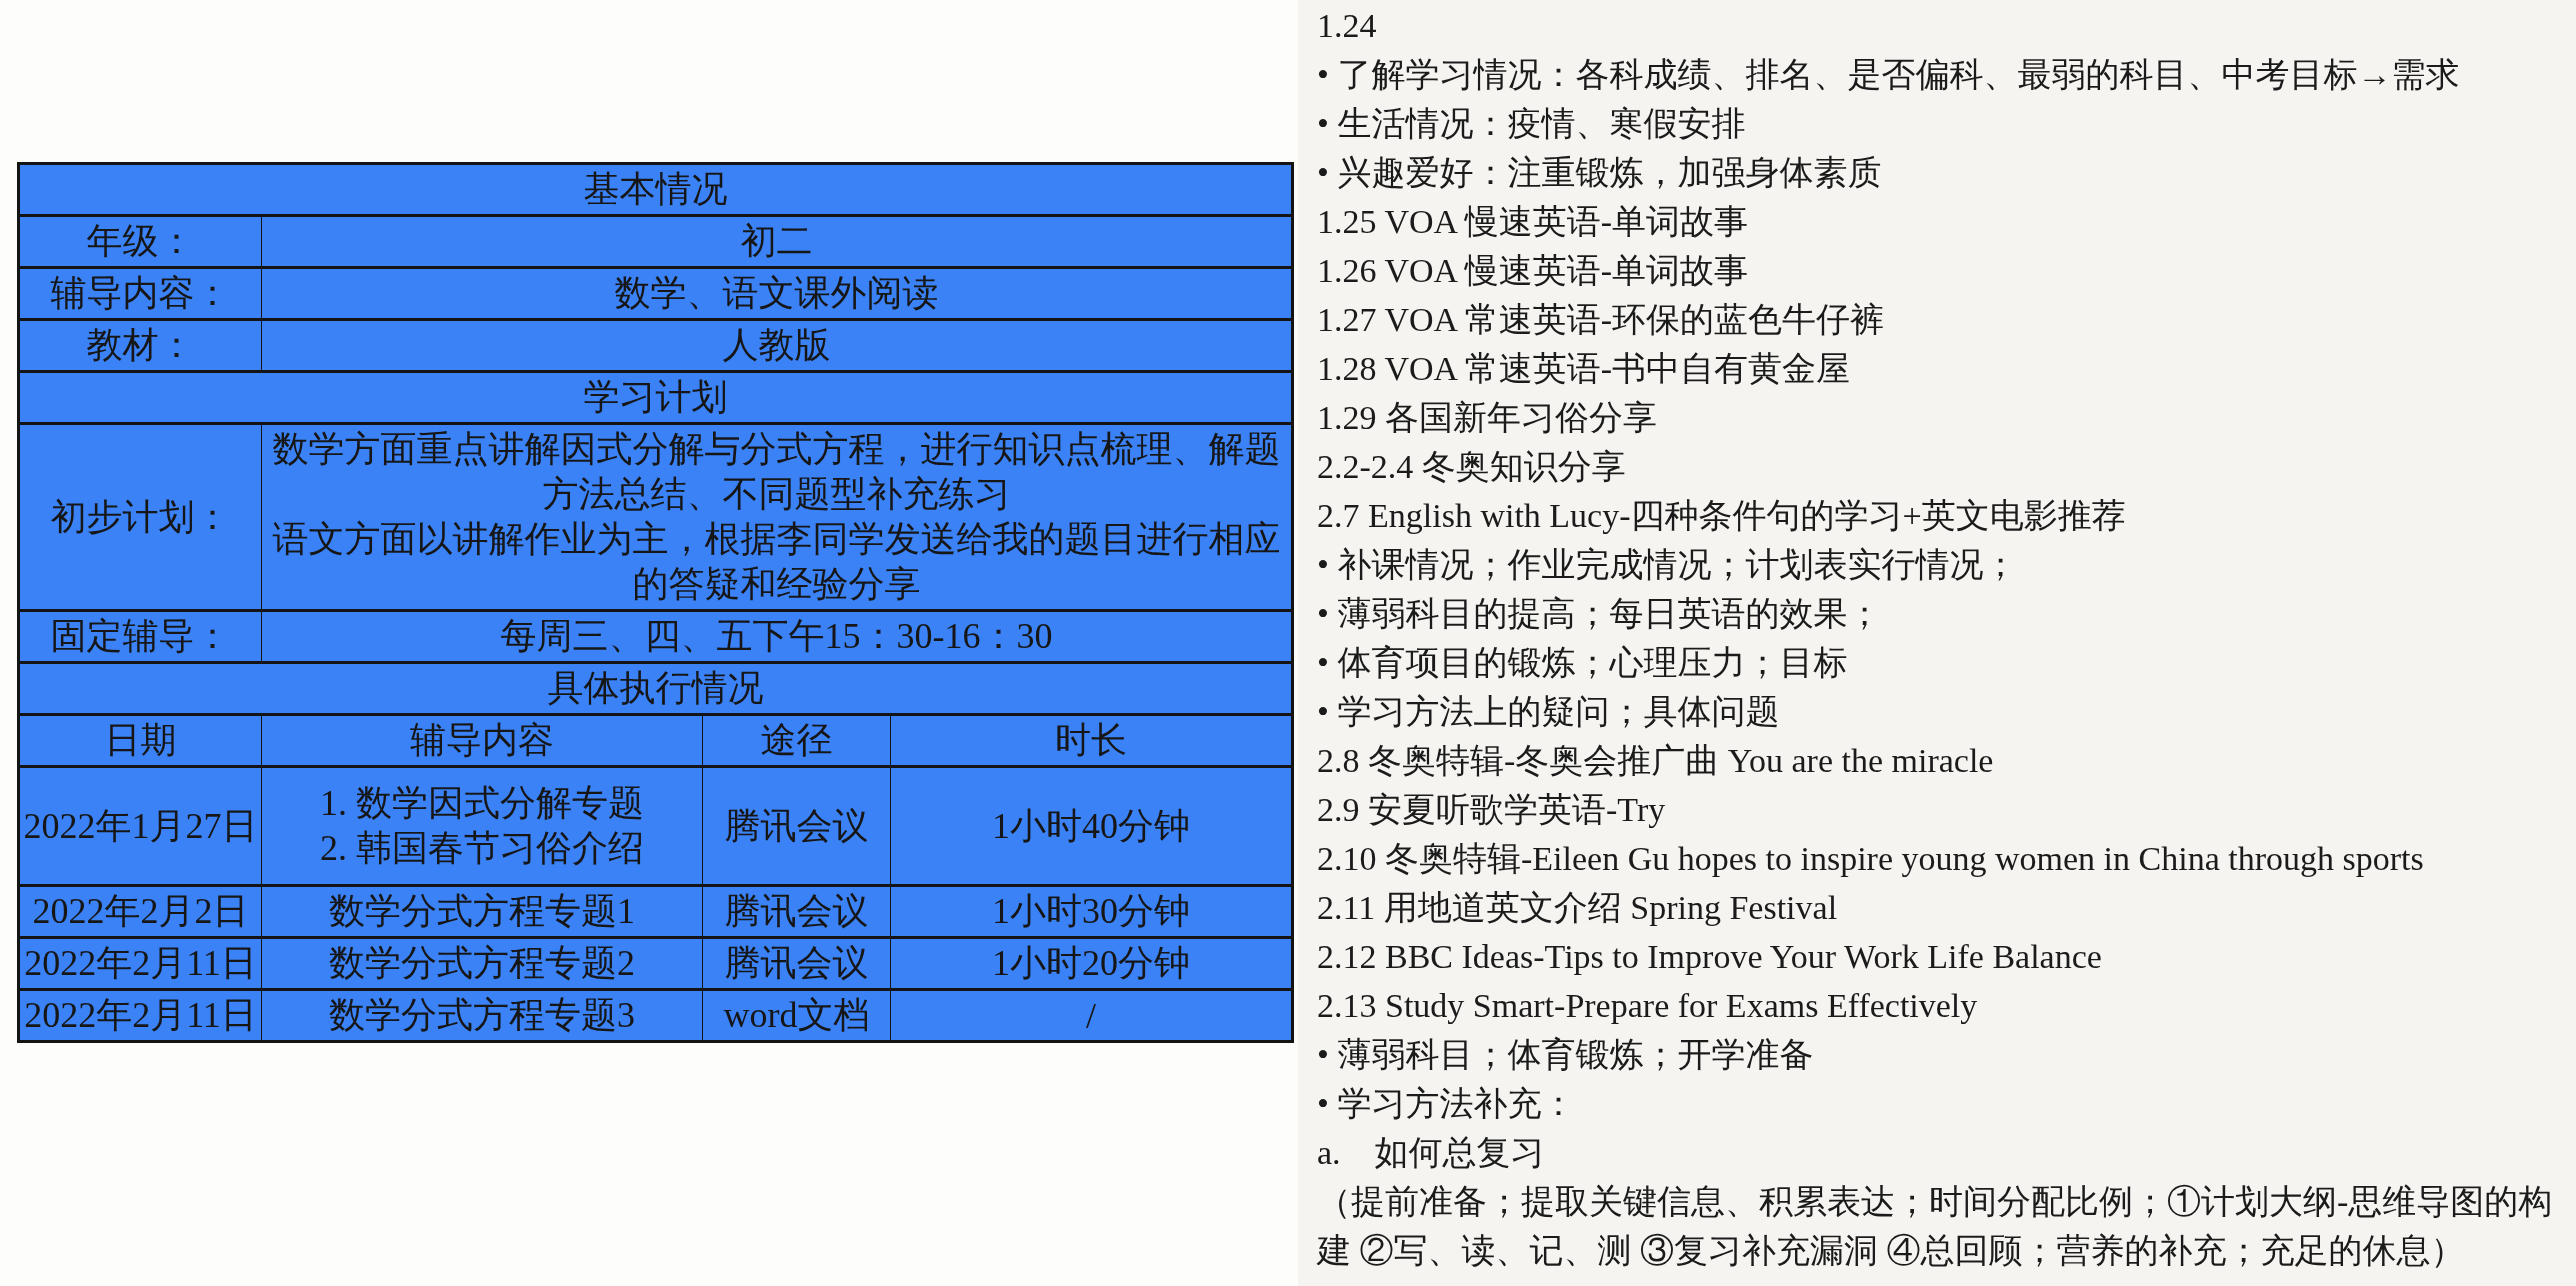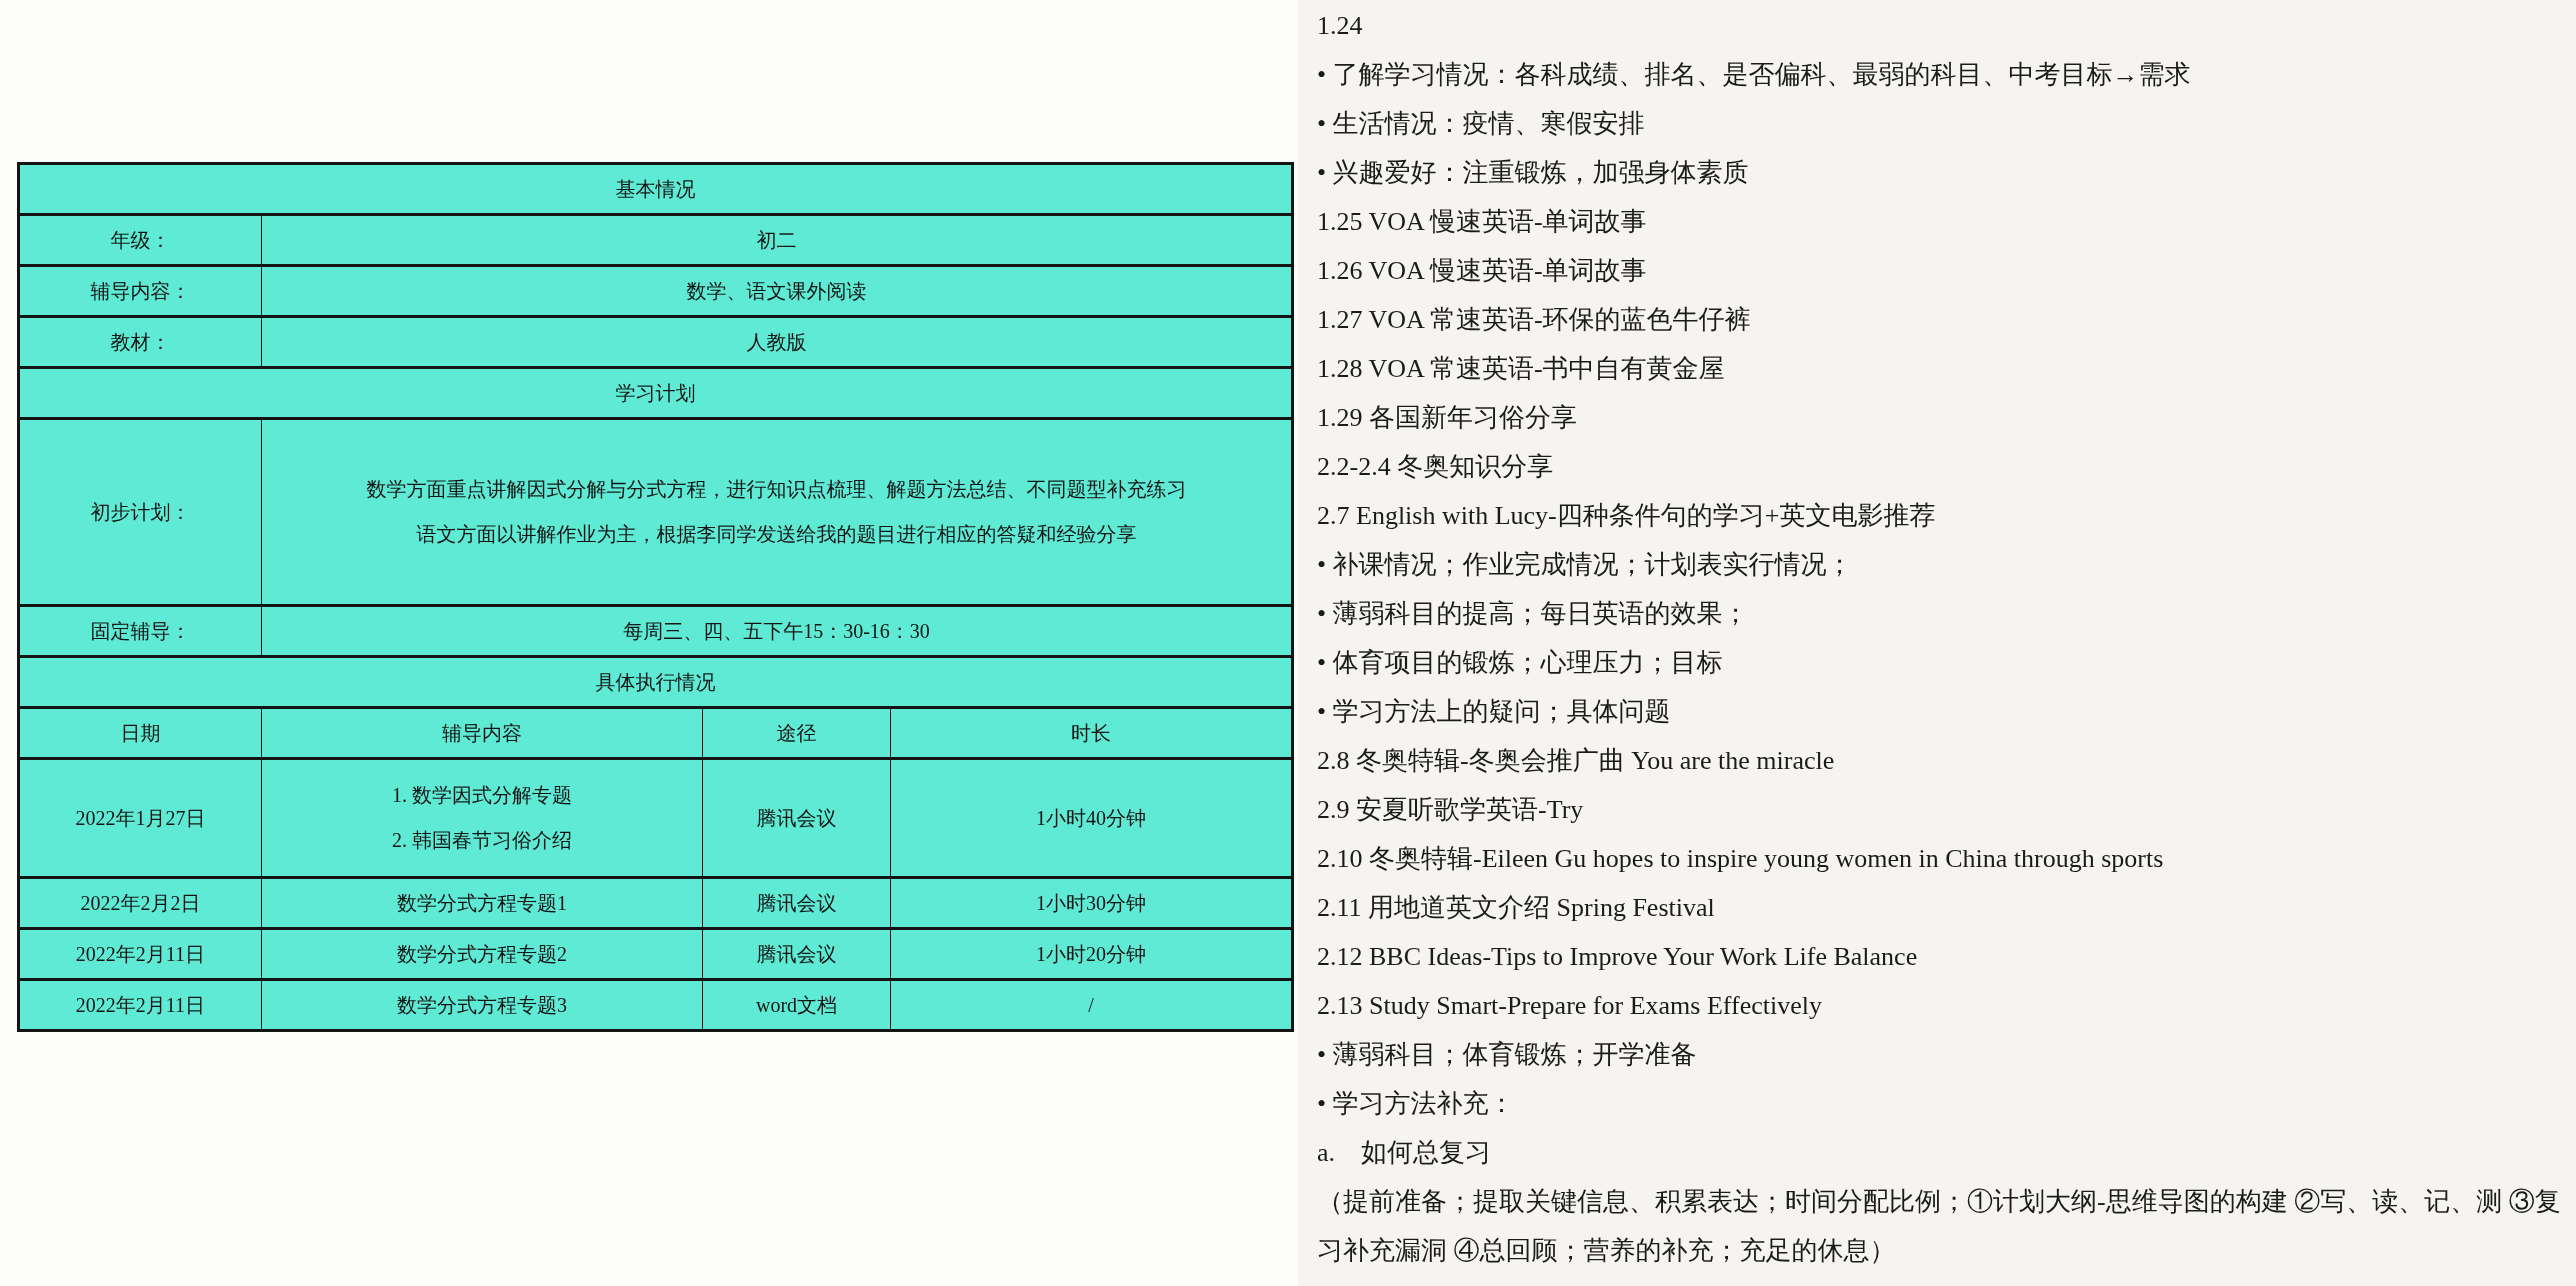--- a/index.html
+++ b/index.html
@@ -9,41 +9,41 @@
     font-family:"Liberation Serif","DejaVu Serif",serif;
   }
   .right-bg{
     position:absolute;left:1298px;top:0;width:1278px;height:1287px;
     background:#f5f4f1;
   }
   
   table.doc{
     position:absolute;left:17px;top:162px;width:1274px;
     border-collapse:collapse;table-layout:fixed;
-    font-size:20px;background:#5eead4;
+    font-size:36px;background:#3b82f6;
     border:3.2px solid #141414;
   }
   table.doc td{
     border:1.9px solid #141414;
     border-top-width:3.2px;border-bottom-width:3.2px;
     text-align:center;vertical-align:middle;padding:0;
     overflow:hidden;
   }
   .r80{height:51px;}
   .r292{height:187px;}
   .r187{height:119px;}
   .name-cell{vertical-align:top;}
   .redact{width:41px;height:41px;margin:0 auto;background:#575757;}
   .plan-cell{padding:3.8px 14px;margin-left:24px;}
   .plan-cell p{margin:0;text-align:center;line-height:45px;}
   .cell-block{display:inline-block;text-align:center;white-space:pre-line;line-height:45px;}
   
   .notes{
     position:absolute;left:1317px;top:1.3px;width:1246px;
-    font-size:26px;line-height:49px;color:#1b1b1b;
+    font-size:34px;line-height:49px;color:#1b1b1b;
   }
   .note-line{white-space:pre-wrap;min-height:49px;}
 </style>
 </head>
 <body>
 
 <div class="right-bg"></div>
 
 <table class="doc">
   <colgroup>

